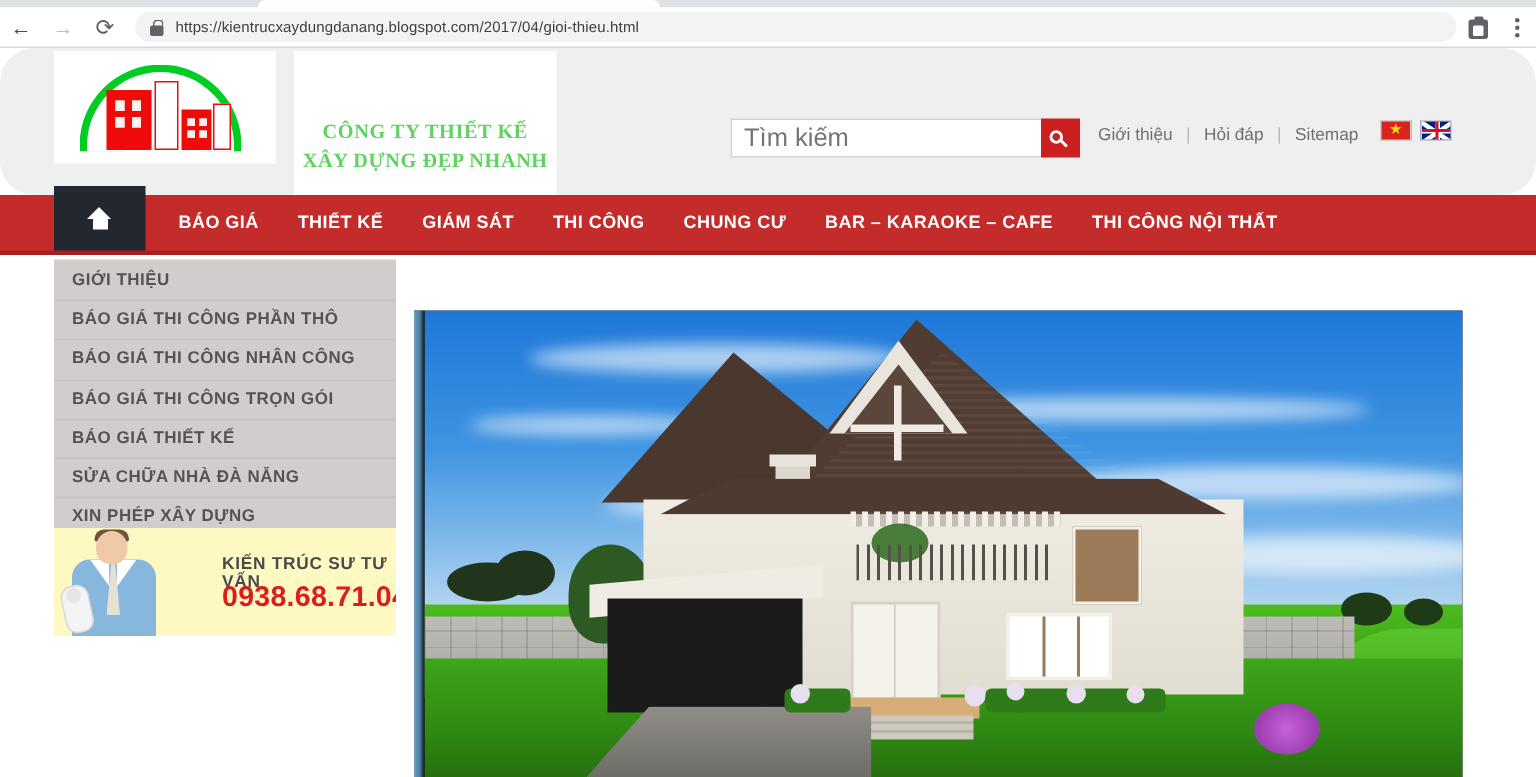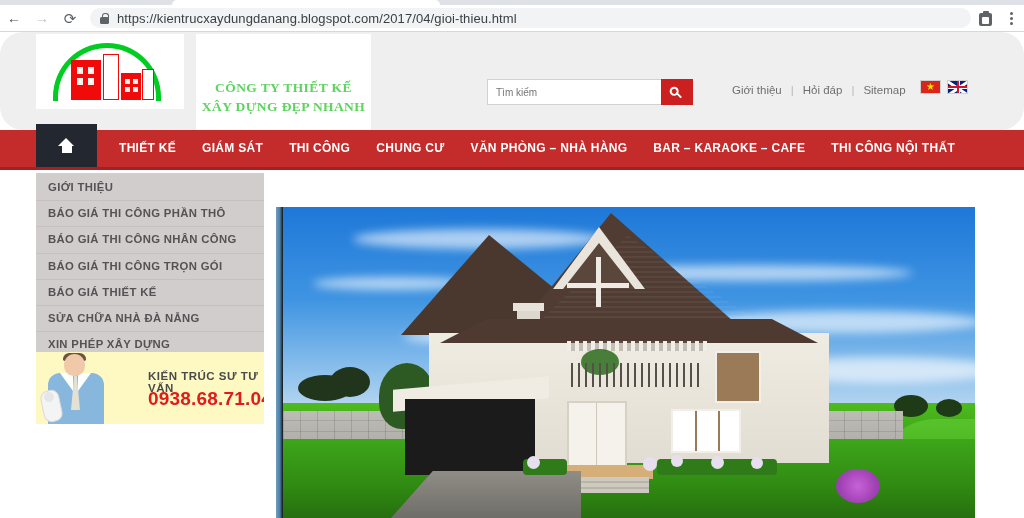--- a/index.html
+++ b/index.html
@@ -46,21 +46,21 @@
   .lock-icon .body {
     position: absolute; left: 0; bottom: 0; width: 9px; height: 7px;
     background: #5f6368; border-radius: 1.5px;
   }
   .lock-icon .shackle {
     position: absolute; left: 2px; top: 0; width: 5px; height: 5px;
     border: 1.5px solid #5f6368; border-bottom: none;
     border-radius: 3px 3px 0 0;
   }
   .url-text {
-    font-size: 13px; color: #3c4043; white-space: nowrap;
+    font-size: 10px; color: #3c4043; white-space: nowrap;
     letter-spacing: 0.1px;
   }
   .tool-right { display: flex; align-items: center; padding-right: 6px; }
   .clip-icon {
     width: 13px; height: 15px; position: relative; margin-right: 12px;
   }
   .clip-icon .board {
     position: absolute; left: 0; top: 2px; width: 13px; height: 13px;
     background: #5f6368; border-radius: 2px;
   }
@@ -123,24 +123,24 @@
     font-size: 13.5px; font-weight: bold; line-height: 19px;
     letter-spacing: 0.4px;
   }
 
   .search-wrap {
     position: absolute; left: 487px; top: 47px;
     width: 231px; height: 26px;
     display: flex;
   }
   .search-input {
-    width: 174px; height: 26px; box-sizing: border-box;
+    width: 207px; height: 26px; box-sizing: border-box;
     border: 1px solid #d2d2d2; border-right: none;
     background: #ffffff;
-    padding: 0 8px; font-size: 10px; color: #7c7c7c;
+    padding: 0 8px; font-size: 17px; color: #7c7c7c;
     font-family: "Liberation Sans", sans-serif;
     outline: none;
   }
   .search-btn {
     width: 32px; height: 26px; background: #cc1f1f;
     border: none; display: flex; align-items: center; justify-content: center;
     cursor: pointer;
   }
   .mag-icon { width: 14px; height: 14px; position: relative; transform: rotate(-45deg); }
   .mag-icon .ring {
@@ -542,25 +542,25 @@
     </div>
 
     <div class="navbar">
       <div class="nav-home">
         <span class="home-icon">
           <span class="roof"></span>
             <span class="base"></span>
         </span>
       </div>
       <div class="nav-items">
+        <a class="nav-item" href="#">BÁO GIÁ</a>
         <a class="nav-item" href="#">THIẾT KẾ</a>
         <a class="nav-item" href="#">GIÁM SÁT</a>
         <a class="nav-item" href="#">THI CÔNG</a>
         <a class="nav-item" href="#">CHUNG CƯ</a>
-        <a class="nav-item" href="#">VĂN PHÒNG – NHÀ HÀNG</a>
         <a class="nav-item" href="#">BAR – KARAOKE – CAFE</a>
         <a class="nav-item" href="#">THI CÔNG NỘI THẤT</a>
       </div>
     </div>
 
     <div class="content">
 
       <div class="sidebar">
         <div class="side-item">GIỚI THIỆU</div>
         <div class="side-item">BÁO GIÁ THI CÔNG PHẦN THÔ</div>

